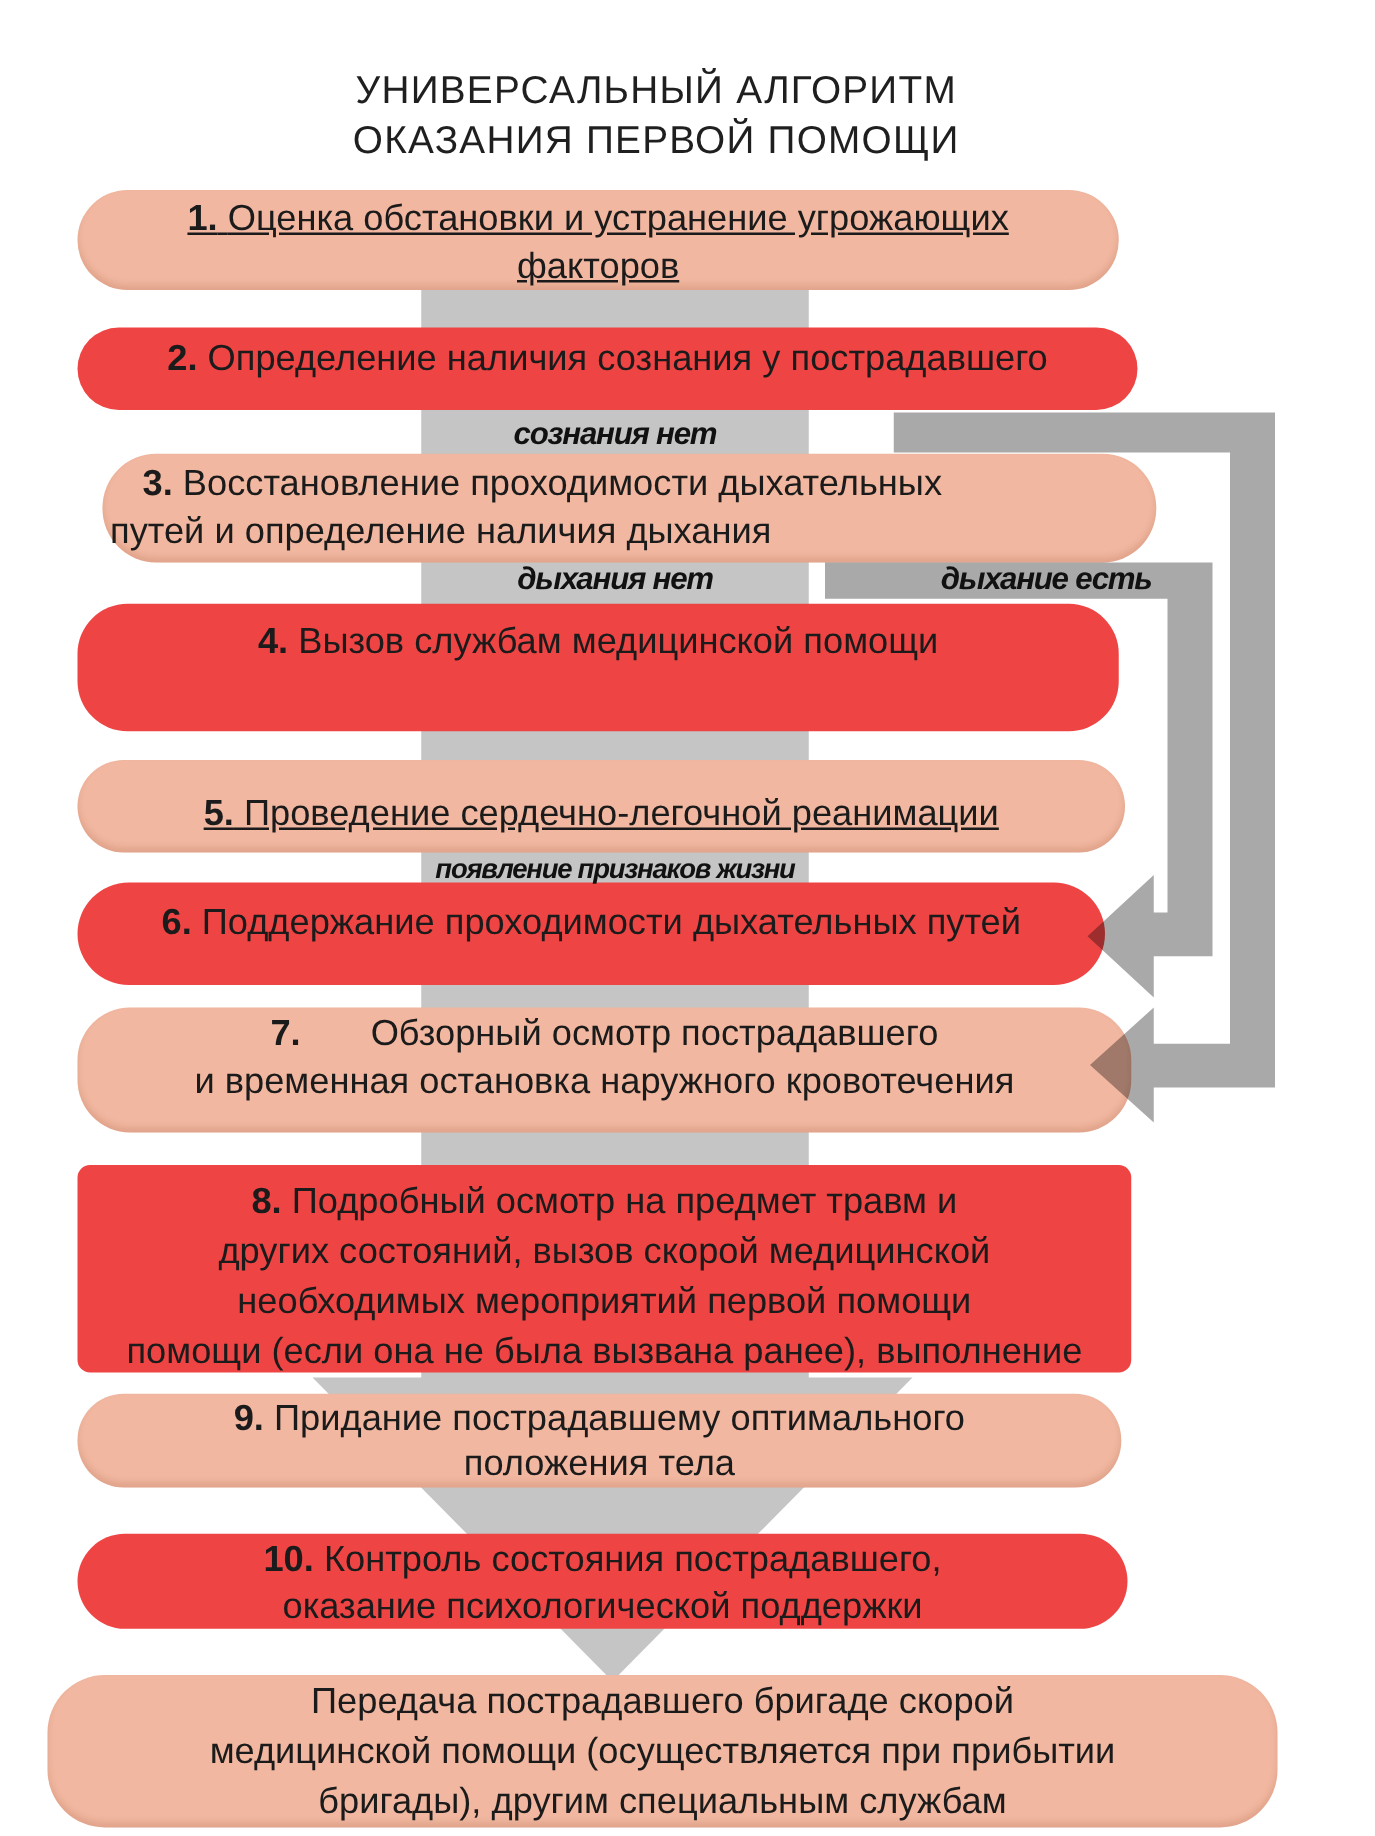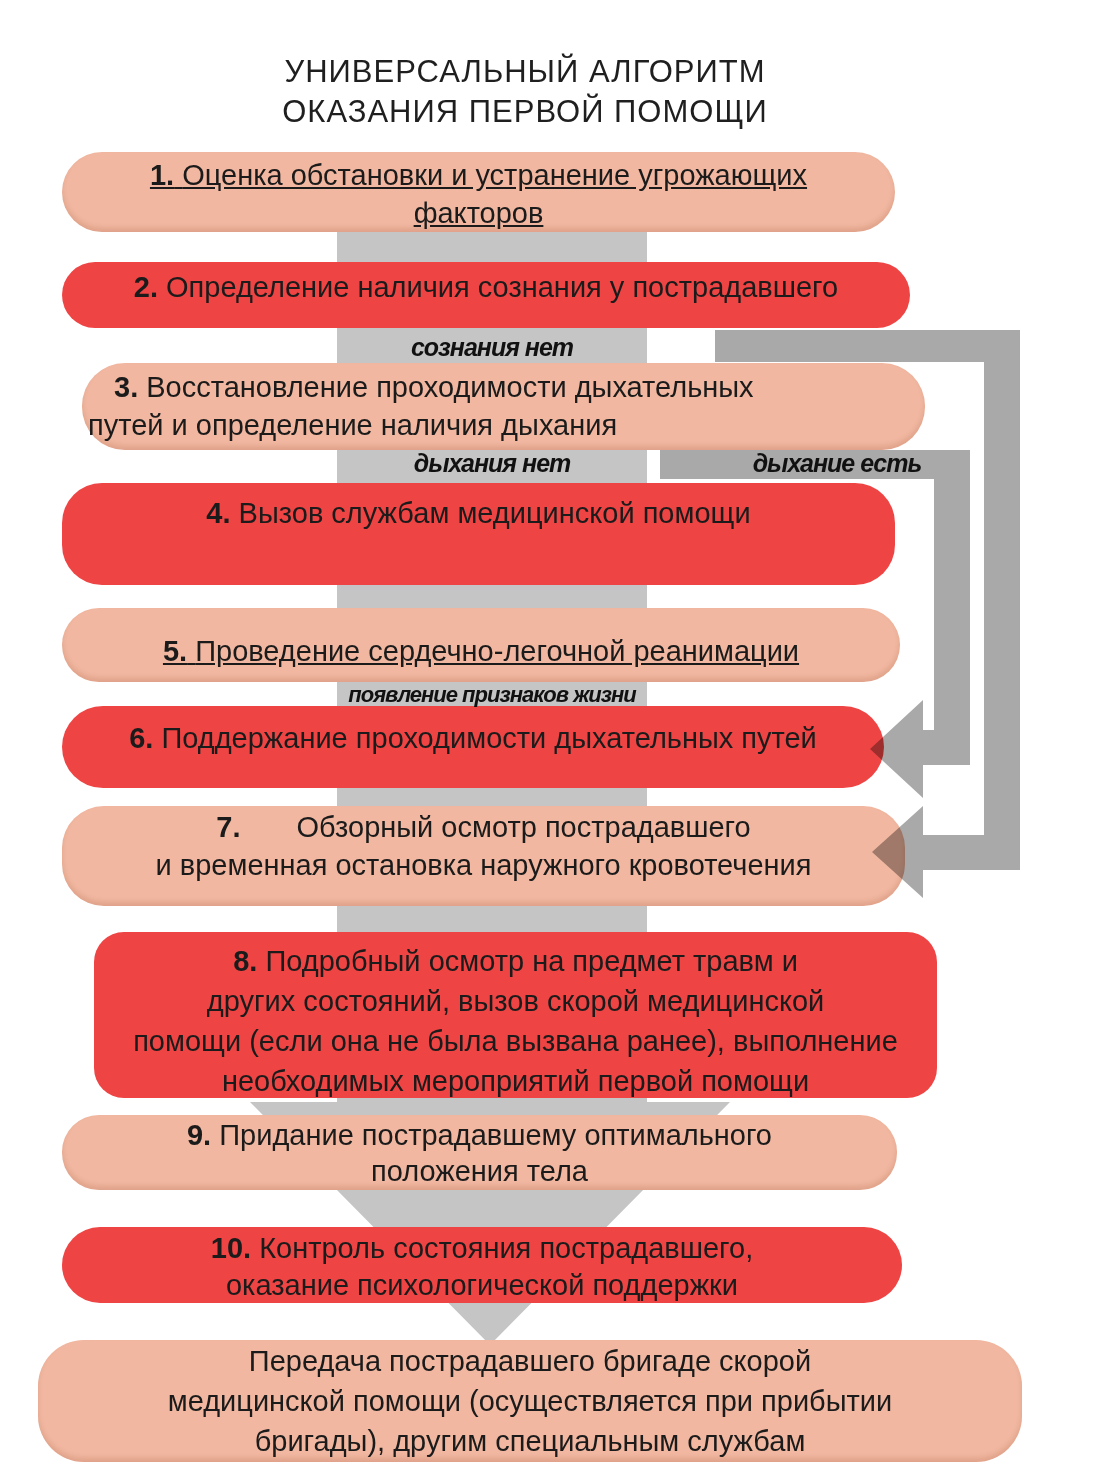--- a/index.html
+++ b/index.html
@@ -103,25 +103,25 @@
 
   <div class="box yellow" style="left:62px;top:706px;width:822px;height:82px;border-radius:41px;padding-top:13px;">
     <div class="line"><b class="num">6.</b> <span>Поддержание проходимости дыхательных путей</span></div>
   </div>
 
   <div class="box pink" style="left:62px;top:806px;width:843px;height:100px;border-radius:42px;padding-top:2px;">
     <div class="line"><b class="num gap7">7.</b><span>Обзорный осмотр пострадавшего</span></div>
     <div class="line"><span>и временная остановка наружного кровотечения</span></div>
   </div>
 
-  <div class="box yellow" style="left:62px;top:932px;width:843px;height:166px;border-radius:30px;padding-top:9px;line-height:40px;margin-left:32px;">
+  <div class="box yellow" style="left:62px;top:932px;width:843px;height:166px;border-radius:10px;padding-top:9px;line-height:40px;">
     <div class="line"><b class="num">8.</b> <span>Подробный осмотр на предмет травм и</span></div>
     <div class="line"><span>других состояний, вызов скорой медицинской</span></div>
+    <div class="line"><span>необходимых мероприятий первой помощи</span></div>
     <div class="line"><span>помощи (если она не была вызвана ранее), выполнение</span></div>
-    <div class="line"><span>необходимых мероприятий первой помощи</span></div>
   </div>
 
   <div class="box pink" style="left:62px;top:1115px;width:835px;height:75px;border-radius:37px;padding-top:2px;line-height:36px;">
     <div class="line"><b class="num">9.</b> <span>Придание пострадавшему оптимального</span></div>
     <div class="line"><span>положения тела</span></div>
   </div>
 
   <div class="box yellow" style="left:62px;top:1227px;width:840px;height:76px;border-radius:38px;padding-top:3px;line-height:37px;">
     <div class="line"><b class="num">10.</b> <span>Контроль состояния пострадавшего,</span></div>
     <div class="line"><span>оказание психологической поддержки</span></div>

